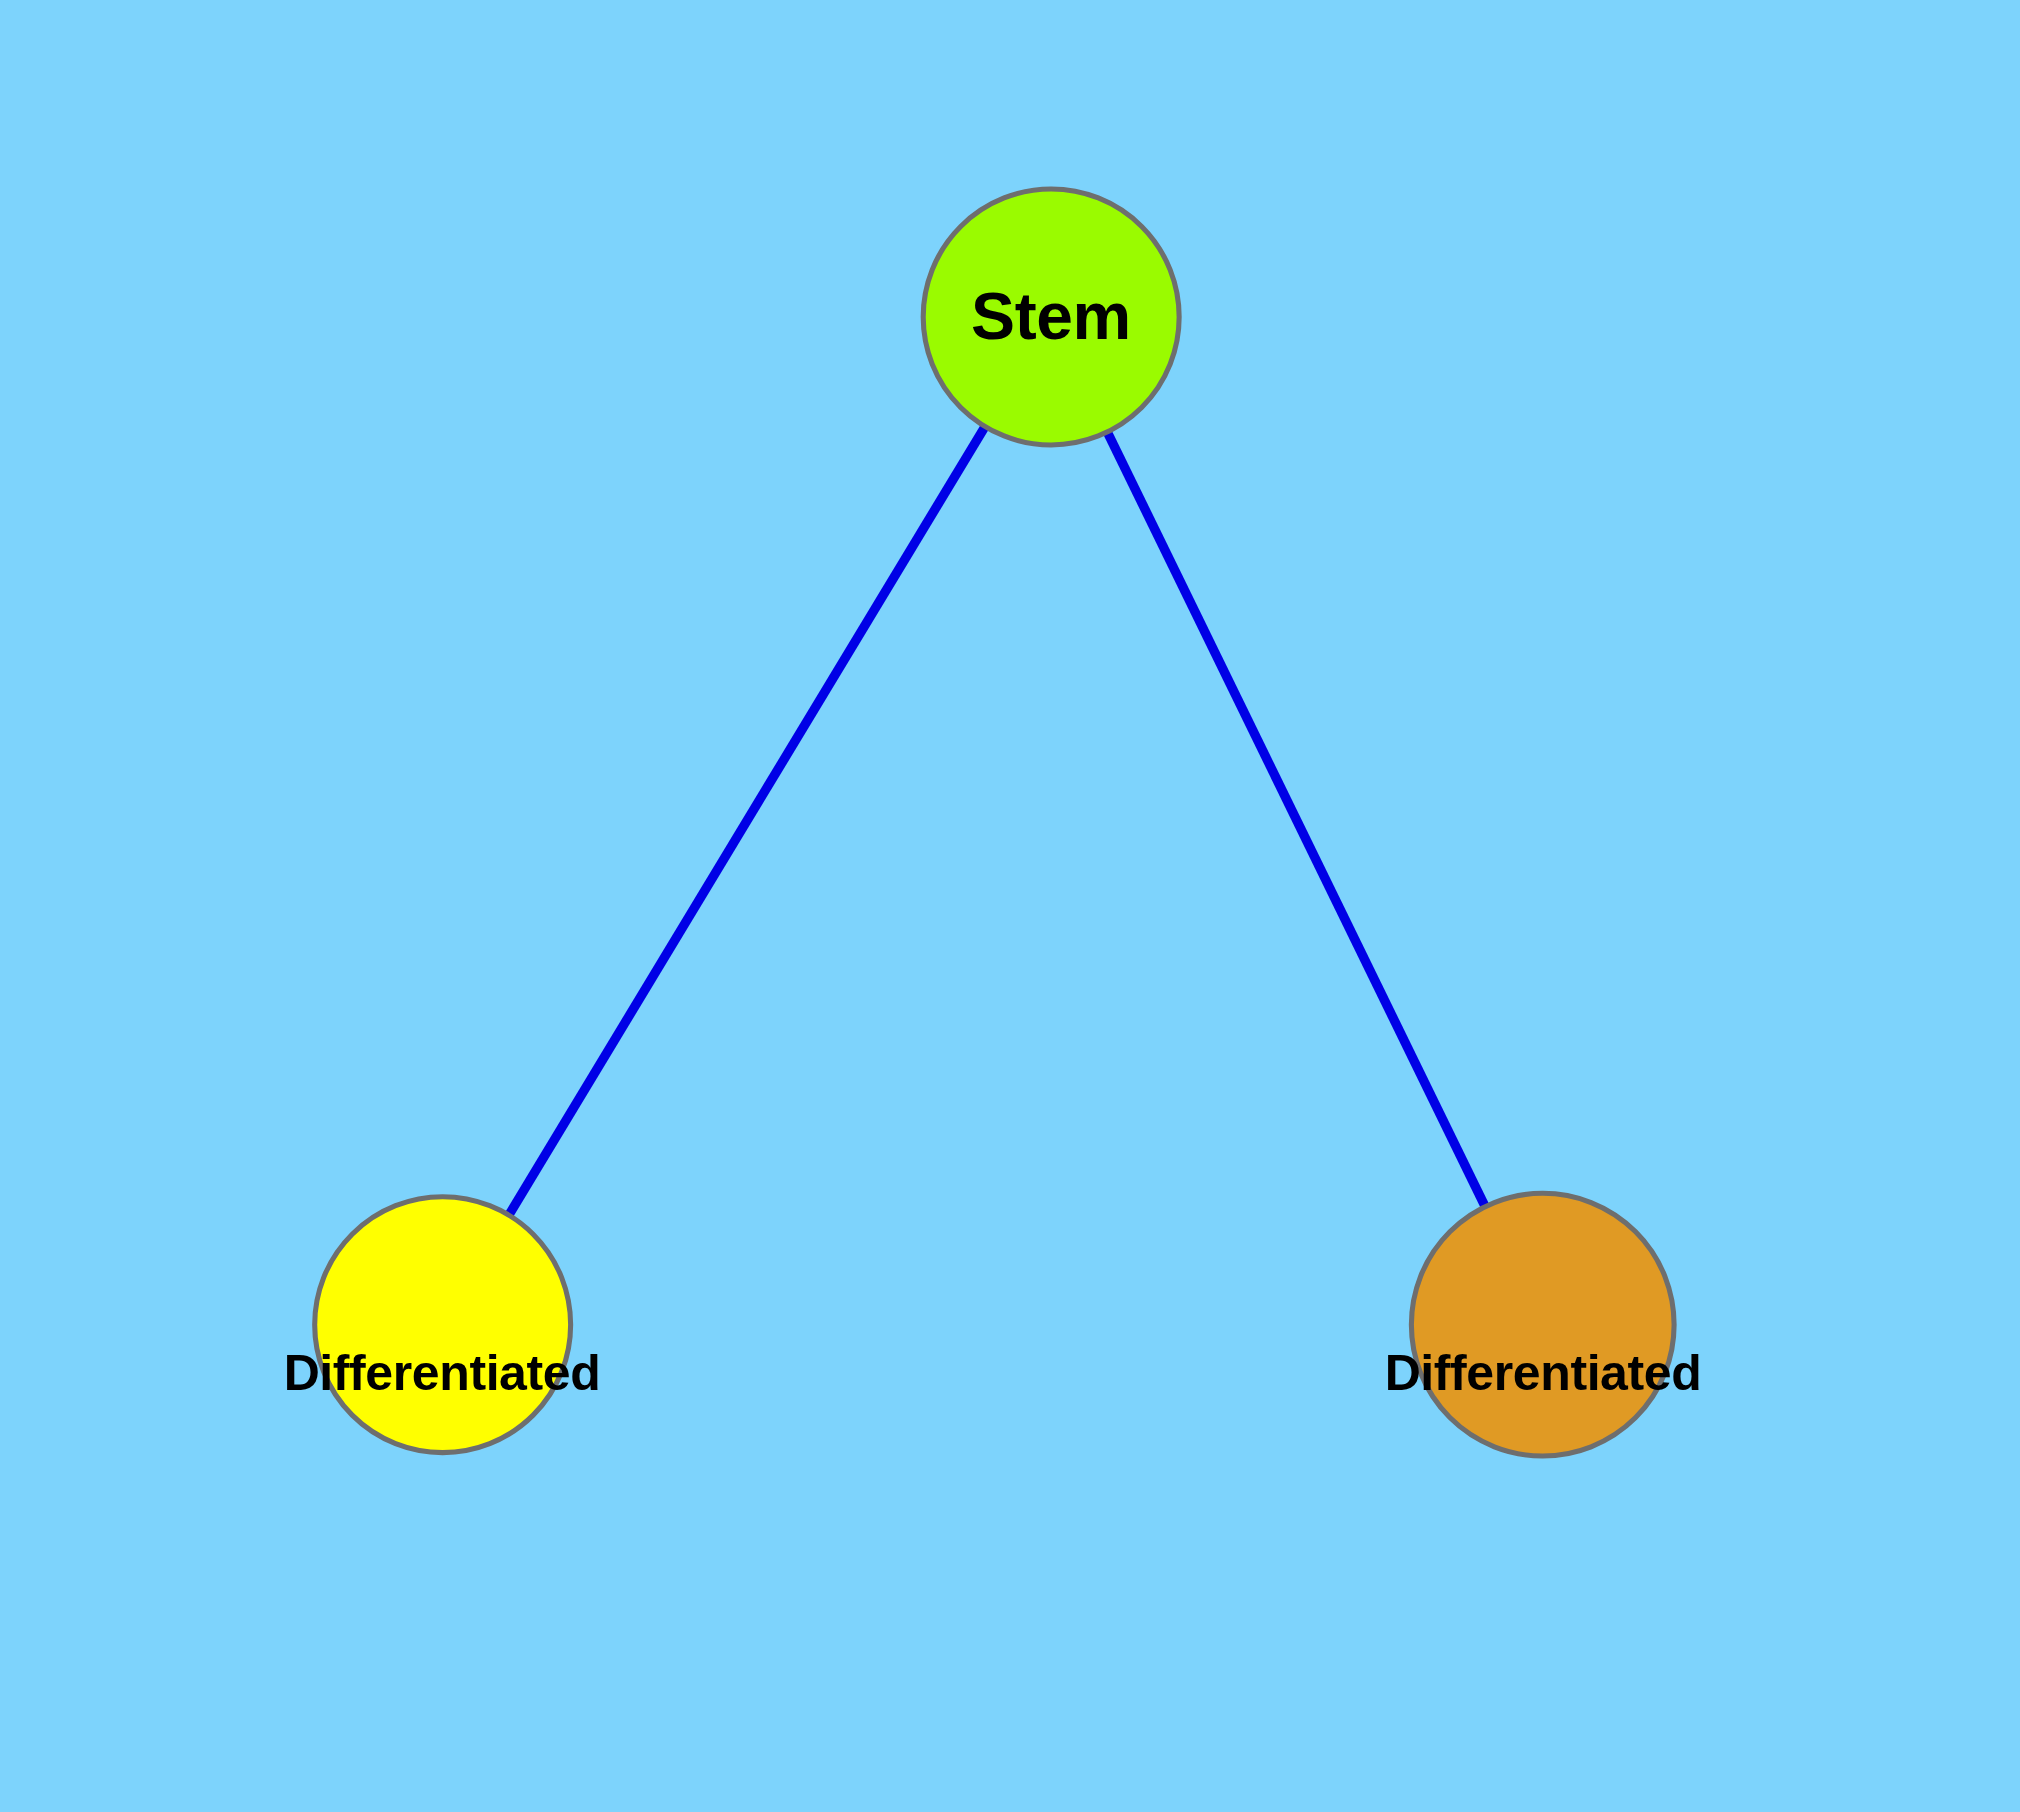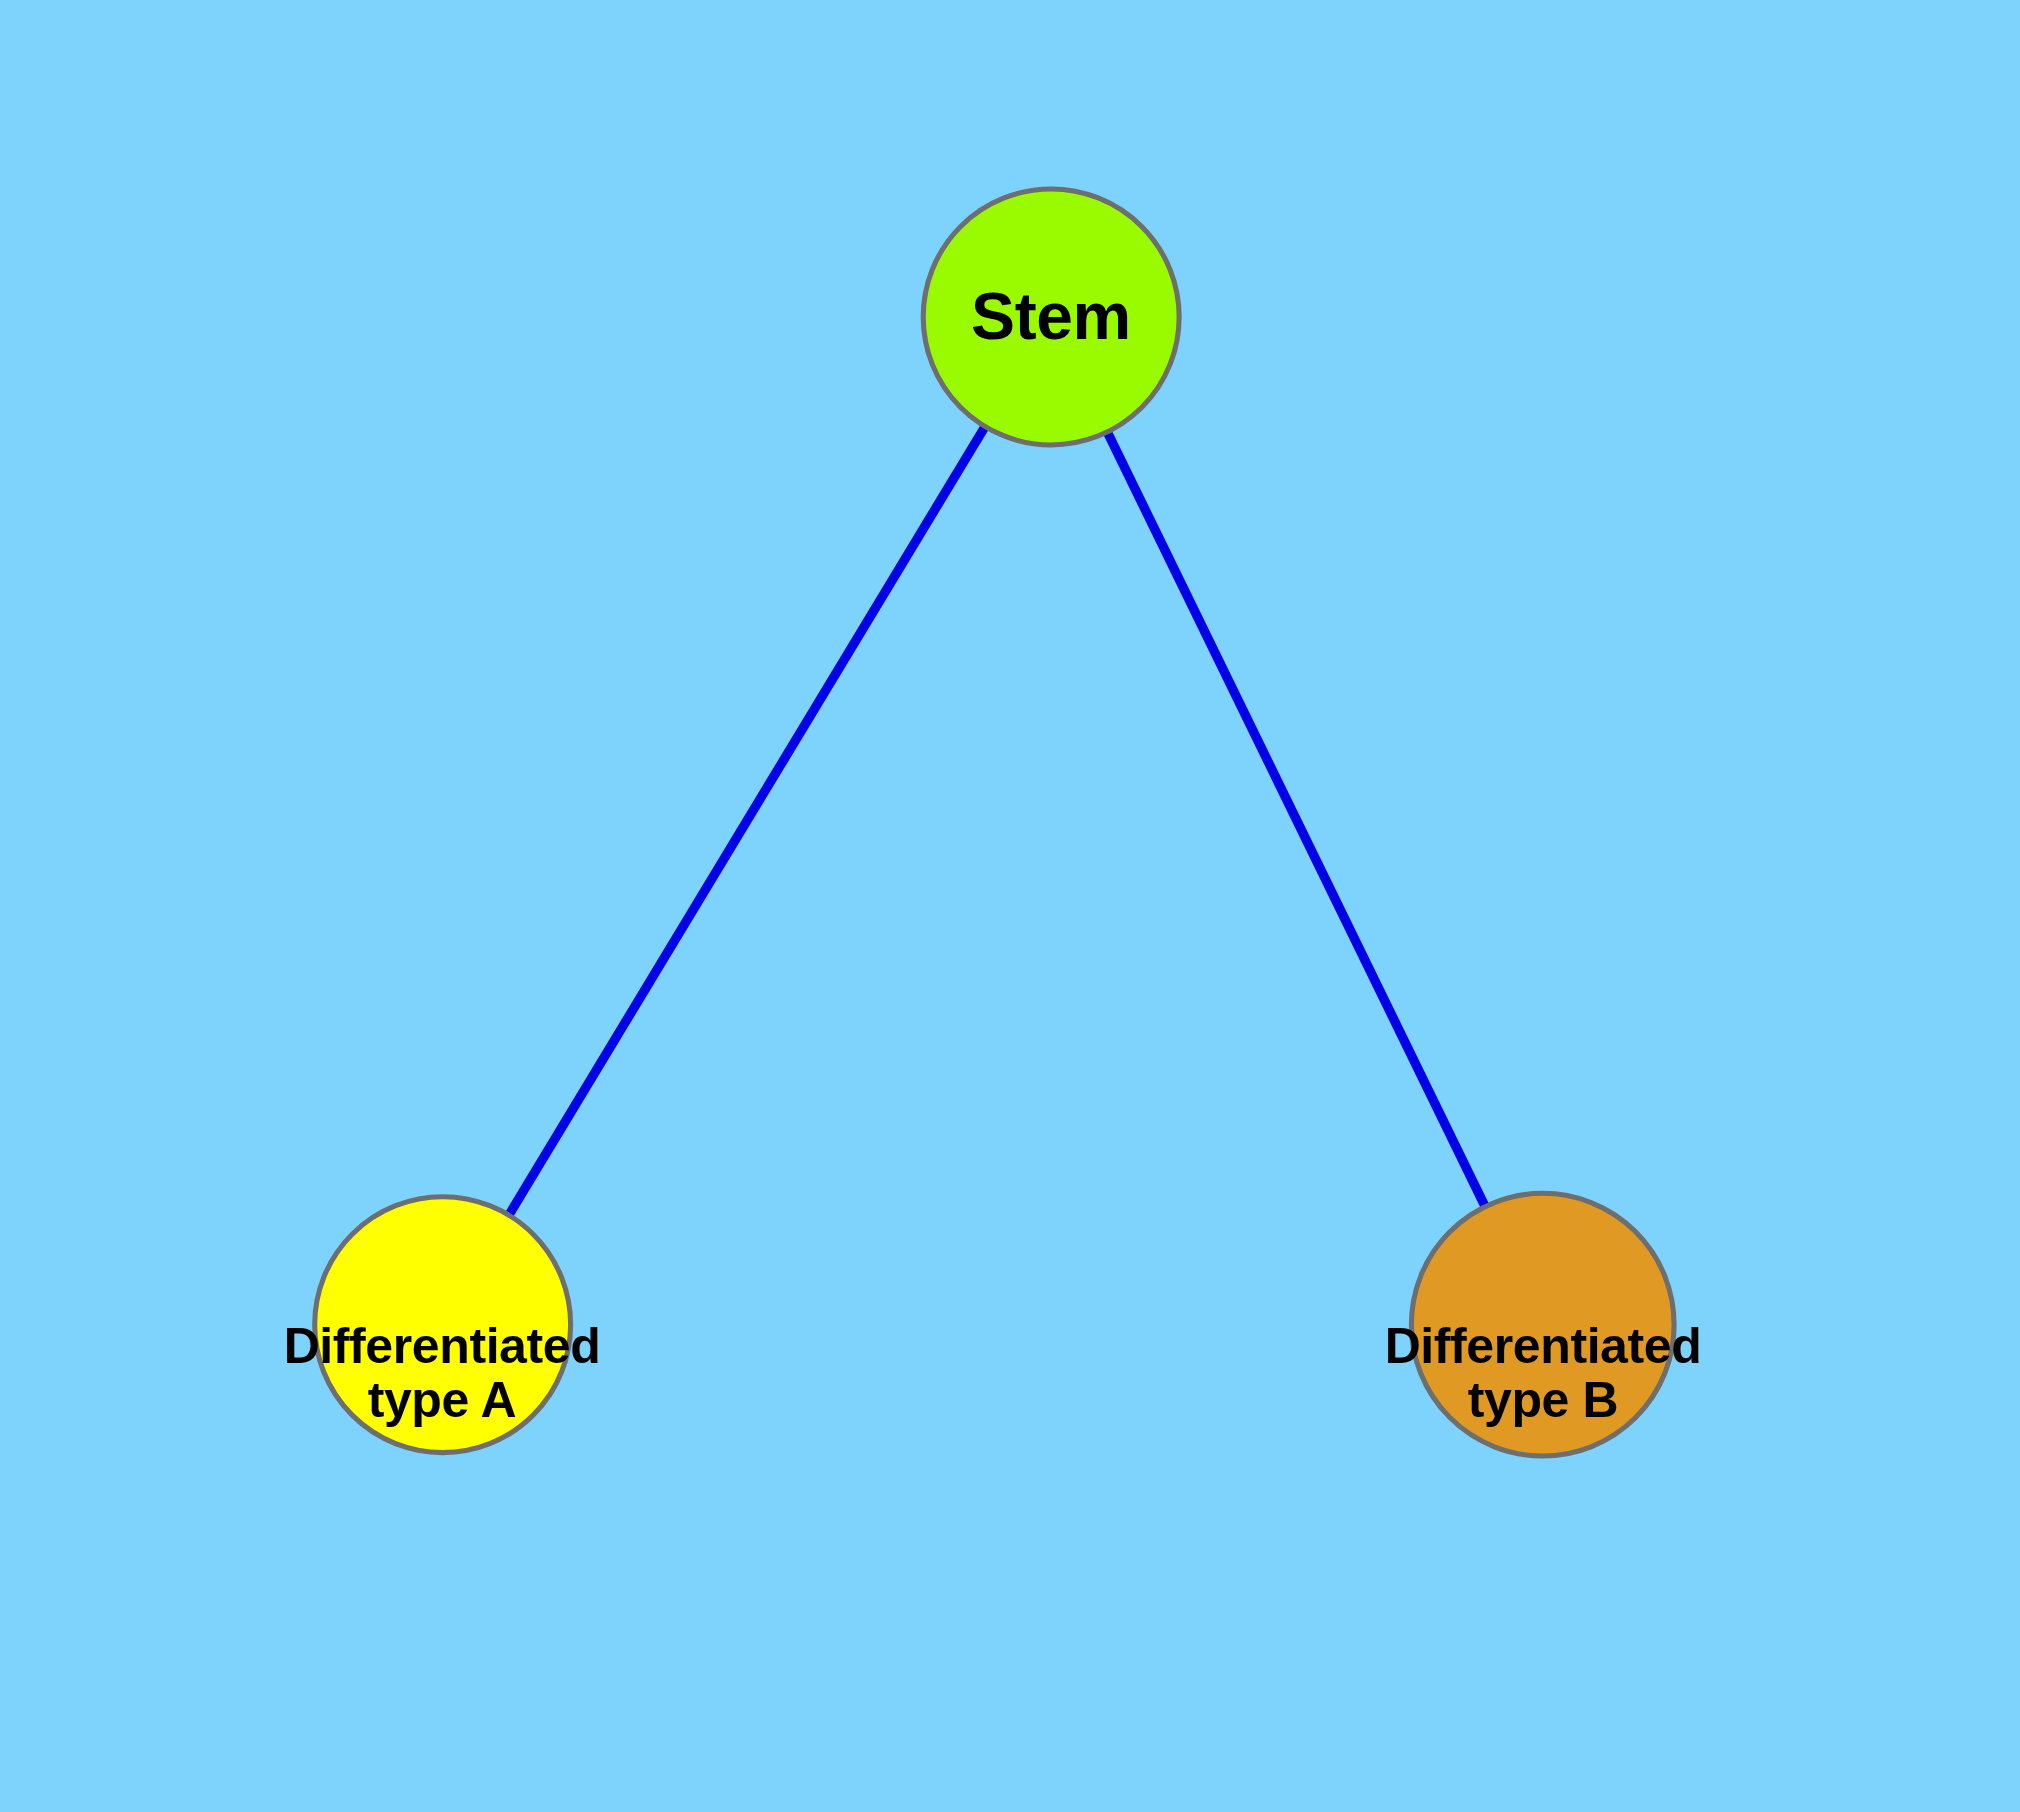--- a/index.html
+++ b/index.html
@@ -63,22 +63,20 @@
       <circle cx="1820" cy="1563" r="155" fill="#e09a24" stroke="#6e6e6e" stroke-width="6"></circle>
     </g>
   </svg>
 
   <div class="node-label big" style="left: 1051px; top: 317px; color: rgb(0, 0, 0);">
     <div>Stem</div>
   </div>
 
   <div class="node-label two-line" style="left: 442px; top: 1325px; color: rgb(0, 0, 0);">
     <div>Differentiated</div>
-    <div>type A</div>
   </div>
 
   <div class="node-label two-line" style="left: 1543px; top: 1325px; color: rgb(0, 0, 0);">
     <div>Differentiated</div>
-    <div>type B</div>
   </div>
 
 </div>
 
 
 </body></html>

